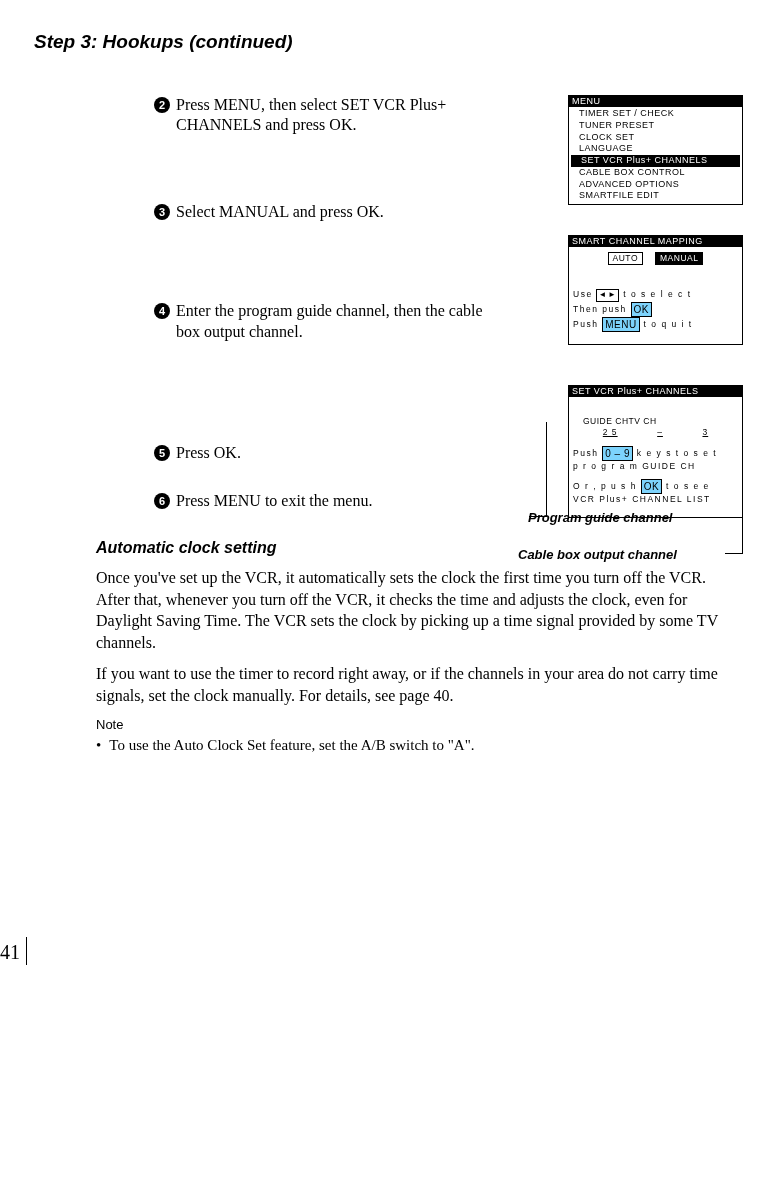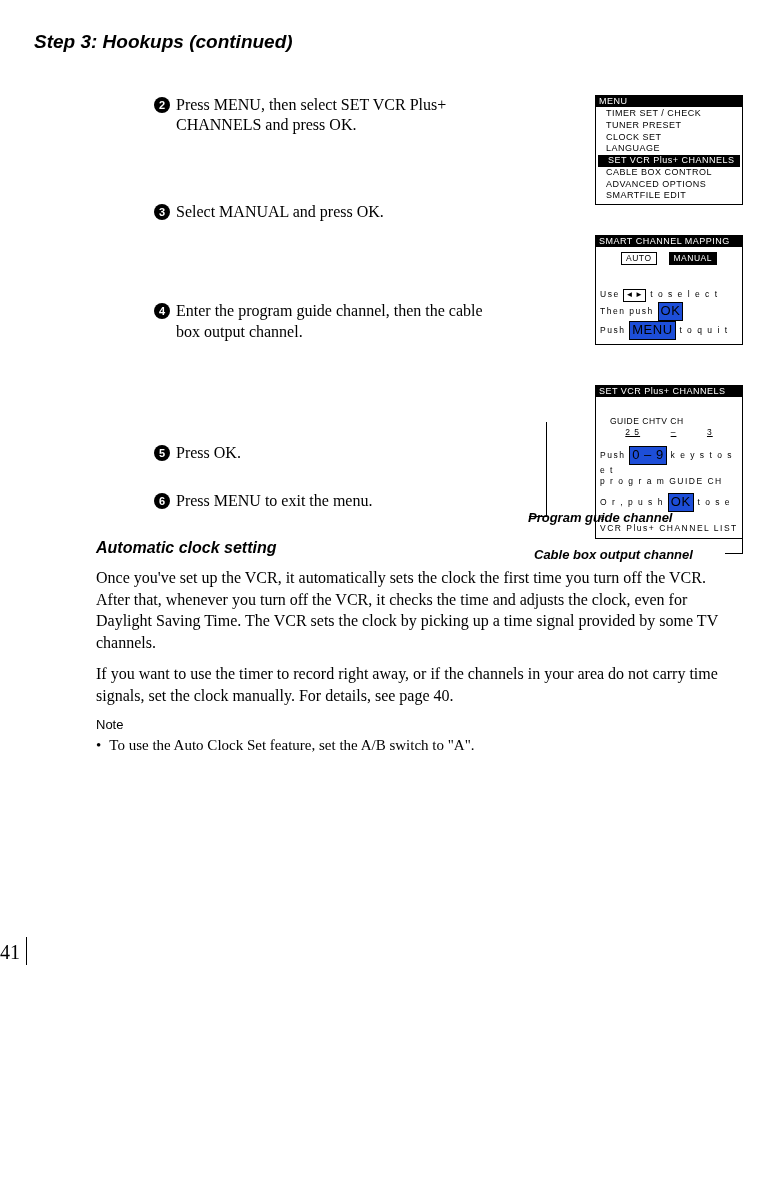--- a/index.html
+++ b/index.html
@@ -43,59 +43,59 @@
     flex-shrink: 0;
     margin-top: 2px;
   }
   .step-text {
     font-size: 16px;
     max-width: 320px;
   }
   .osd {
     position: absolute;
     right: 0;
-    width: 148px;
+    width: 175px;
     border: 1.5px solid #000;
     font-family: Arial, Helvetica, sans-serif;
     font-size: 9px;
     letter-spacing: 0.5px;
     padding: 2px 0 2px 0;
     background: #fff;
   }
   .osd-title-row {
     background: #000;
     color: #fff;
     padding: 0 3px;
     font-size: 9px;
     letter-spacing: 0.5px;
     margin: -2px 0 1px 0;
   }
   .osd-line { padding: 0 2px 0 10px; }
   .osd-line.sel { background: #000; color: #fff; padding-left:10px; margin:0 2px; }
-  .osd2, .osd3 { padding: 2px 0 4px 0; }
+  .osd2, .osd3 { padding: 2px 0 12px 0; }
   .osd .row-centered { text-align: center; padding: 4px 0 8px; }
   .osd .pill {
     border: 1px solid #000;
     padding: 0 4px;
     display: inline-block;
     font-size: 8.5px;
   }
   .osd .pill-sel {
     background: #000;
     color: #fff;
   }
   .osd .instr { padding: 0 4px; letter-spacing: 1.5px; font-size:8.5px;}
   .osd .key {
     border: 1px solid #000;
     padding: 0 2px;
-    font-size: 13px;
+    font-size: 10px;
     display: inline-block;
     vertical-align: middle;
     letter-spacing: 0.5px;
-    background:#1d4ed8;
+    background:#7dd3fc;
     color:#000;
   }
   .callout {
     font-family: Arial, Helvetica, sans-serif;
     font-weight: bold;
     font-style: italic;
     font-size: 13px;
     position: absolute;
     white-space: nowrap;
     text-align: right;
@@ -224,21 +224,21 @@
     <div class="instr"> VCR  Plus+  CHANNEL  LIST</div>
   </div>
 
   <div class="callout-line" style="left:512px; top:327px; width:1px; height:95px;"></div>
   <div class="callout-line" style="left:495px; top:421px; width:18px; height:1px;"></div>
 
   <div class="callout-line" style="right:0; top:333px; width:1px; height:126px;"></div>
   <div class="callout-line" style="right:0; top:458px; width:18px; height:1px;"></div>
 
   <div class="callout" style="left:494px; top:415px;">Program guide channel</div>
-  <div class="callout" style="left:500px; top:452px;">Cable box output channel</div>
+  <div class="callout" style="left:484px; top:452px;">Cable box output channel</div>
 
   <div class="step">
     <span class="step-num">2</span>
     <span class="step-text">Press MENU, then select SET VCR Plus+ CHANNELS and press OK.</span>
   </div>
 
   <div class="step" style="margin-top:66px; margin-bottom:60px;">
     <span class="step-num">3</span>
     <span class="step-text">Select MANUAL and press OK.</span>
   </div>

